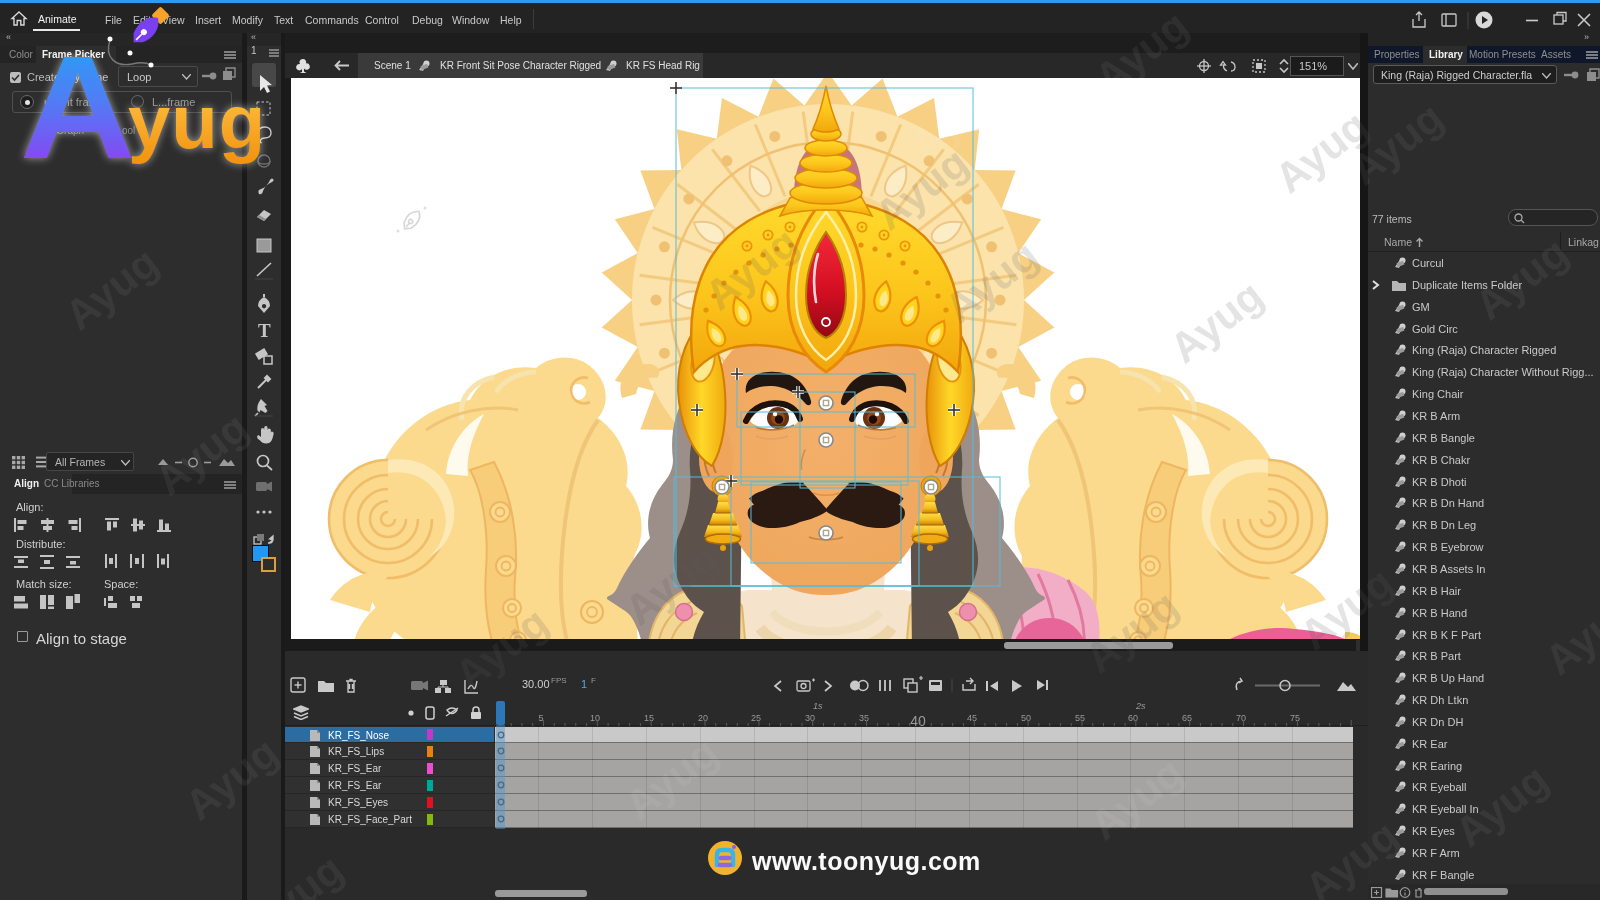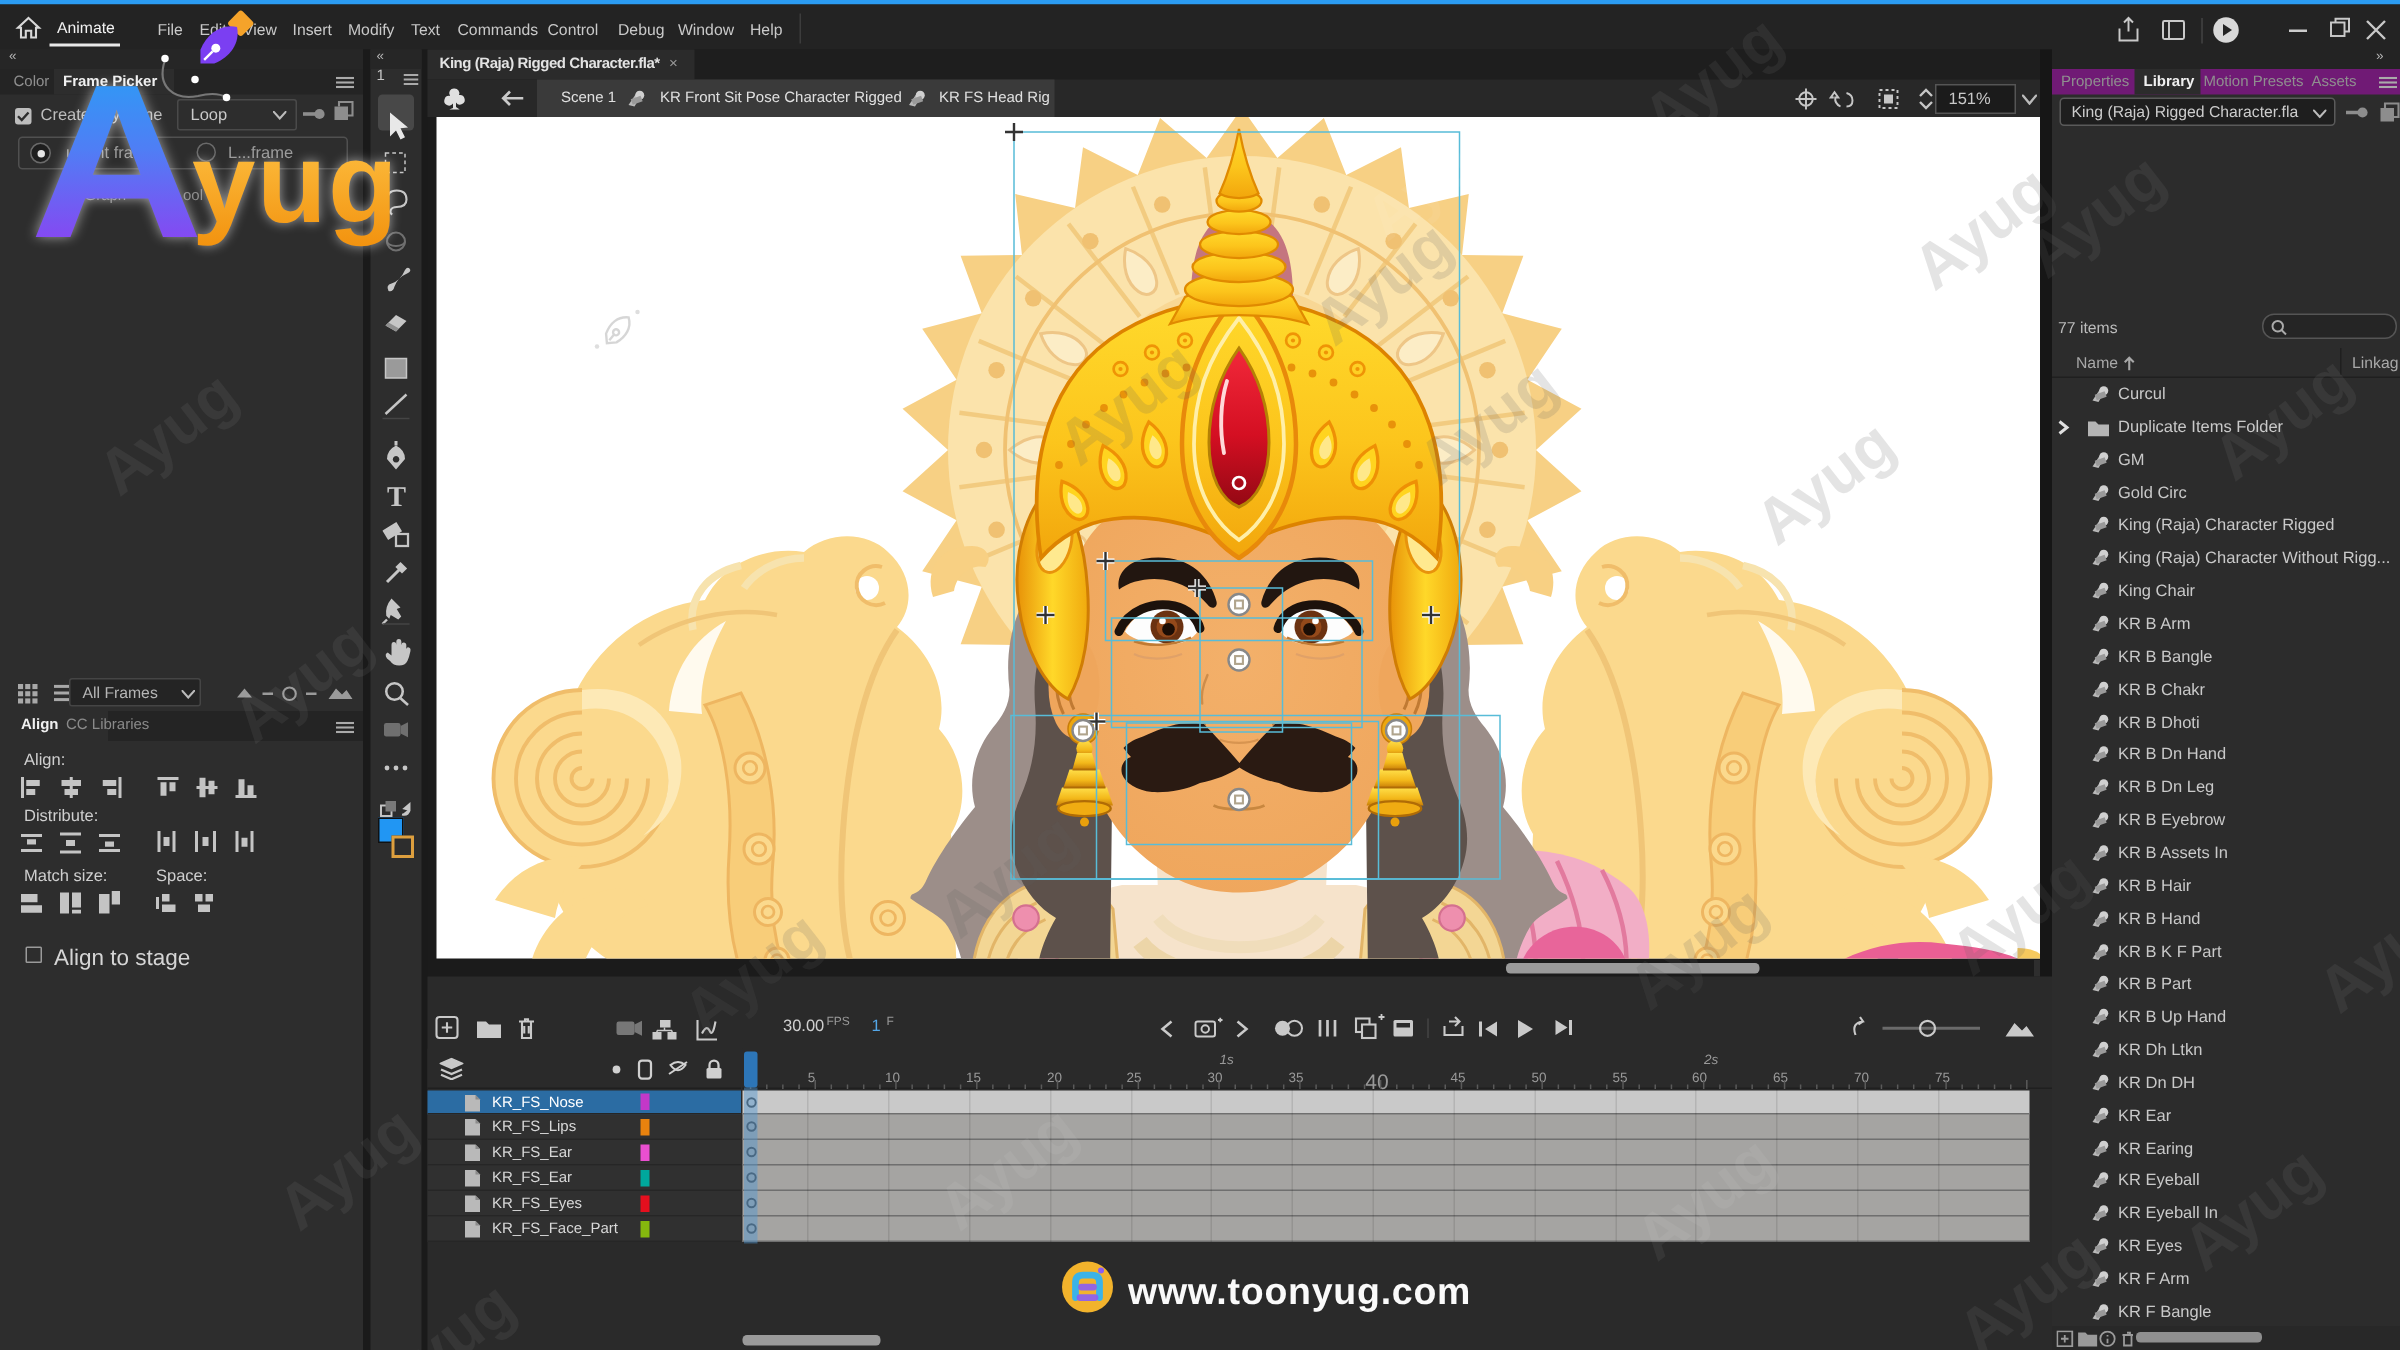--- a/index.html
+++ b/index.html
@@ -299,25 +299,20 @@
         <g stroke="#c6c6c6" stroke-width="1.3" fill="none">
           <rect x="7" y="504" width="7" height="7" fill="#2d2d2d"></rect>
           <rect x="10" y="501" width="7" height="7" fill="#7a7a7a" stroke="none"></rect>
           <path d="M21 510 q5 1 5 -4 M26 503 l0 4 l-3.5 -1 Z" fill="#c6c6c6"></path>
         </g>
       </svg>
   <div class="abs" style="left:5px;top:512px;width:17px;height:17px;background:#2196f3;border:1px solid #111"></div>
   <div class="abs" style="left:14px;top:524px;width:15px;height:15px;border:2px solid #dd9f3e;background:#2d2d2d"></div>
 </div>
 
-<div class="abs" style="left:285px;top:33px;width:1083px;height:20px;background:#1e1e1e">
-  <div class="abs" style="left:0;top:0;width:178px;height:20px;background:#2b2b2b"></div>
-  <span class="t" style="left:8px;top:4px;font-size:10px;color:#e3e3e3;font-weight:bold;letter-spacing:-0.3px">King (Raja) Rigged Character.fla*</span>
-  <span class="t" style="left:161px;top:4px;font-size:10px;color:#9a9a9a">×</span>
-</div>
 <div class="abs" style="left:285px;top:53px;width:1083px;height:25px;background:#282828">
   <svg class="abs" style="left:10px;top:5px" width="16" height="16" viewBox="0 0 16 16">
     <path d="M8 1 a3.2 3.2 0 0 1 3 4.4 a3.2 3.2 0 1 1 -2 5 l0 3 l2.5 1.6 l-7 0 L7 14 l0 -3 a3.2 3.2 0 1 1 -2 -5 A3.2 3.2 0 0 1 8 1 Z" fill="#e0e0e0"></path>
   </svg>
   <svg class="abs" style="left:48px;top:7px" width="16" height="11">
         <path d="M16 5.5 L3 5.5 M7 1 L2.5 5.5 L7 10" stroke="#c9c9c9" stroke-width="1.8" fill="none"></path>
       </svg>
   <div class="abs" style="left:73px;top:0;width:345px;height:25px;background:#3a3a3a"></div>
   <span class="t" style="left:89px;top:7px;font-size:10px;color:#e0e0e0">Scene 1</span>
   <svg class="abs" style="left:132px;top:6px" width="15" height="13" viewBox="0 0 15 13">
@@ -1122,21 +1117,21 @@
         </g>
     <circle cx="27" cy="7" r="2" fill="#8a5cf5"></circle>
   </svg>
   <span class="t" style="left:467px;top:196px;font-size:25px;font-weight:bold;color:#fafafa;letter-spacing:0.5px">www.toonyug.com</span>
 </div>
 
 <div class="abs" style="left:1368px;top:33px;width:232px;height:867px;background:#2c2c2c">
   <div class="abs" style="left:0;top:0;width:232px;height:13px;background:#232323">
     <span class="t" style="left:216px;top:-1px;color:#b5b5b5;font-size:9px;letter-spacing:-1px">»</span>
   </div>
-  <div class="abs" style="left:0;top:13px;width:232px;height:17px;background:#701a75">
+  <div class="abs" style="left:0;top:13px;width:232px;height:17px;background:#0f172a">
     <span class="t" style="left:6px;top:3px;font-size:10px;color:#8f8f8f">Properties</span>
     <div class="abs" style="left:55px;top:0;width:44px;height:17px;background:#2c2c2c"></div>
     <span class="t" style="left:61px;top:3px;font-size:10px;color:#f0f0f0;font-weight:bold">Library</span>
     <span class="t" style="left:101px;top:3px;font-size:10px;color:#8f8f8f">Motion Presets</span>
     <span class="t" style="left:173px;top:3px;font-size:10px;color:#8f8f8f">Assets</span>
   </div>
   <svg class="abs" style="left:218px;top:17px" width="12" height="10">
         <g stroke="#aaa" stroke-width="1.4">
           <line x1="0" y1="2" x2="12" y2="2"></line>
           <line x1="0" y1="5" x2="12" y2="5"></line>

